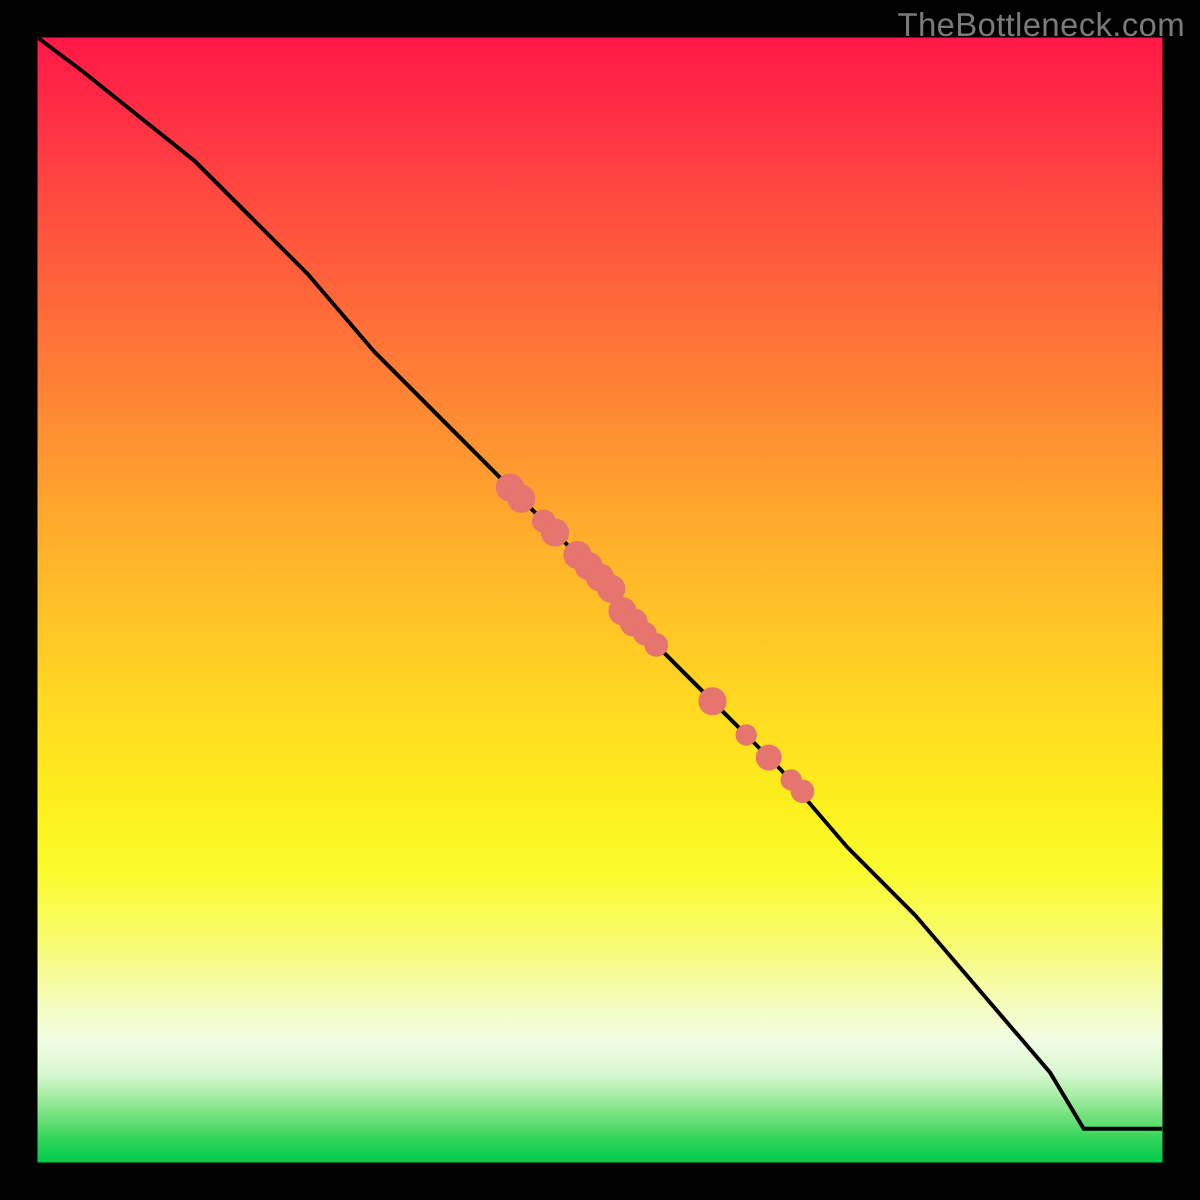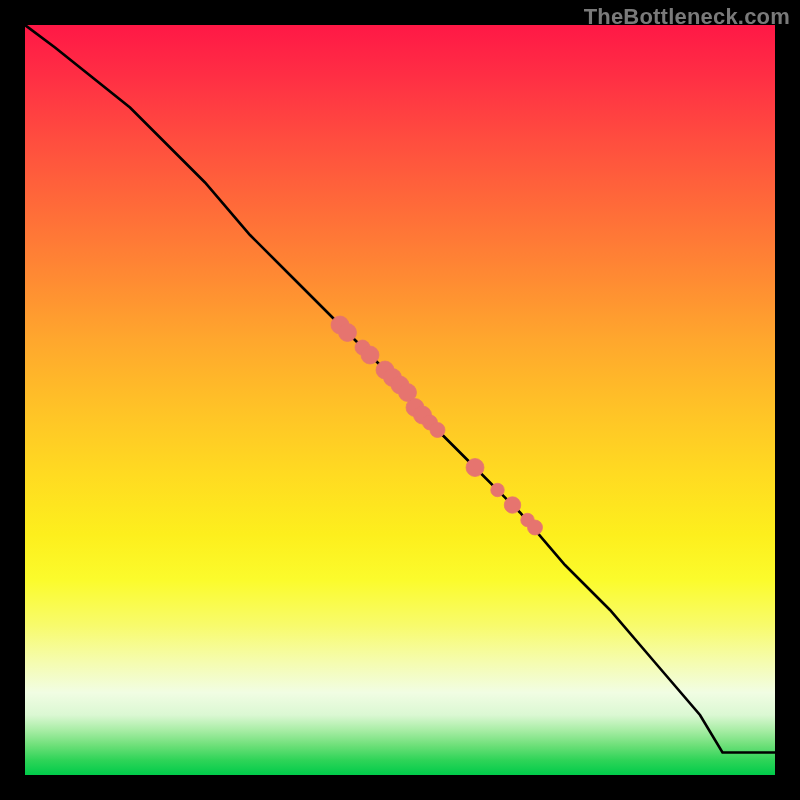--- a/index.html
+++ b/index.html
@@ -43,21 +43,21 @@
       #2fd458 98%,
       #00cb4a 100%
     );
   }
   .watermark {
     position: absolute;
     top: 4px;
     right: 10px;
     color: #7a7a7a;
     font-size: 22px;
-    font-weight: 700;
+    font-weight: 400;
     letter-spacing: 0.2px;
     user-select: none;
   }
   svg.overlay {
     position: absolute;
     left: 0;
     top: 0;
     width: 750px;
     height: 750px;
   }

